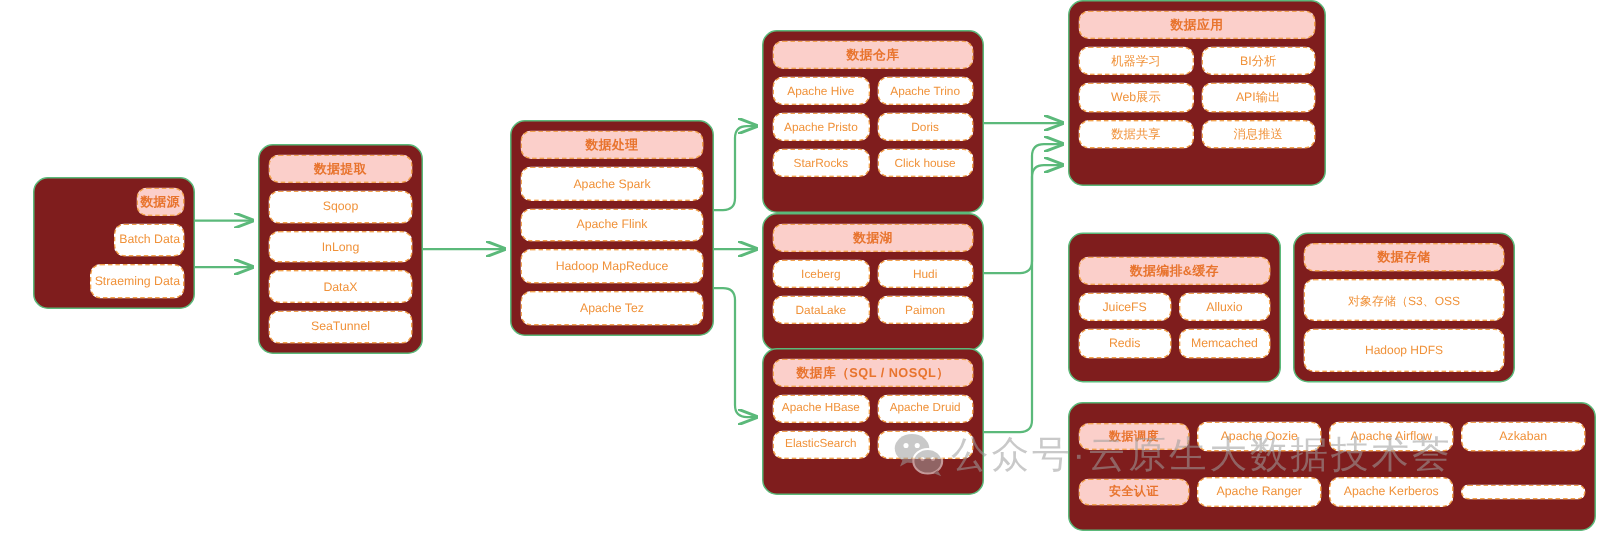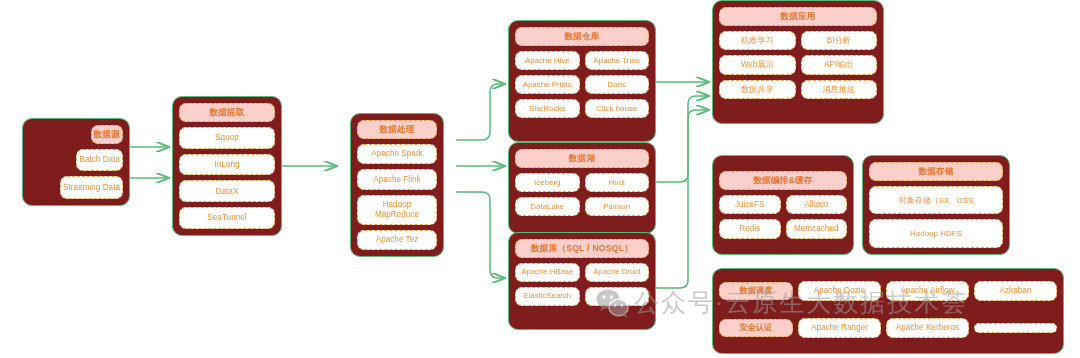--- a/index.html
+++ b/index.html
@@ -62,21 +62,21 @@
     align-items: center;
     justify-content: center;
     flex: 1 1 auto;
   }
   .row { display: flex; gap: 5px; }
   .row > .chip { flex: 1 1 0; }
 
   
   #panel-source       { left: 22px;  top: 118px; width: 108px; height: 88px; align-items: flex-end; }
   #panel-ingest       { left: 172px; top: 96px;  width: 110px; height: 140px; }
-  #panel-process      { left: 340px; top: 113px;  width: 94px; height: 144px; margin-left: 10px; }
+  #panel-process      { left: 340px; top: 80px;  width: 136px; height: 144px; }
   #panel-warehouse    { left: 508px; top: 20px;  width: 148px; height: 122px; }
   #panel-lake         { left: 508px; top: 142px; width: 148px; height: 92px; }
   #panel-database     { left: 508px; top: 232px; width: 148px; height: 98px; }
   #panel-application  { left: 712px; top: 0;  width: 172px; height: 124px; }
   #panel-orchestrate  { left: 712px; top: 155px; width: 142px; height: 100px; justify-content: center; }
   #panel-storage      { left: 862px; top: 155px; width: 148px; height: 100px; }
   #panel-platform     { left: 712px; top: 268px; width: 352px; height: 86px; }
 
   #panel-database .chip { font-size: 7.8px; }
   #panel-warehouse .chip, #panel-lake .chip { font-size: 7.9px; }

